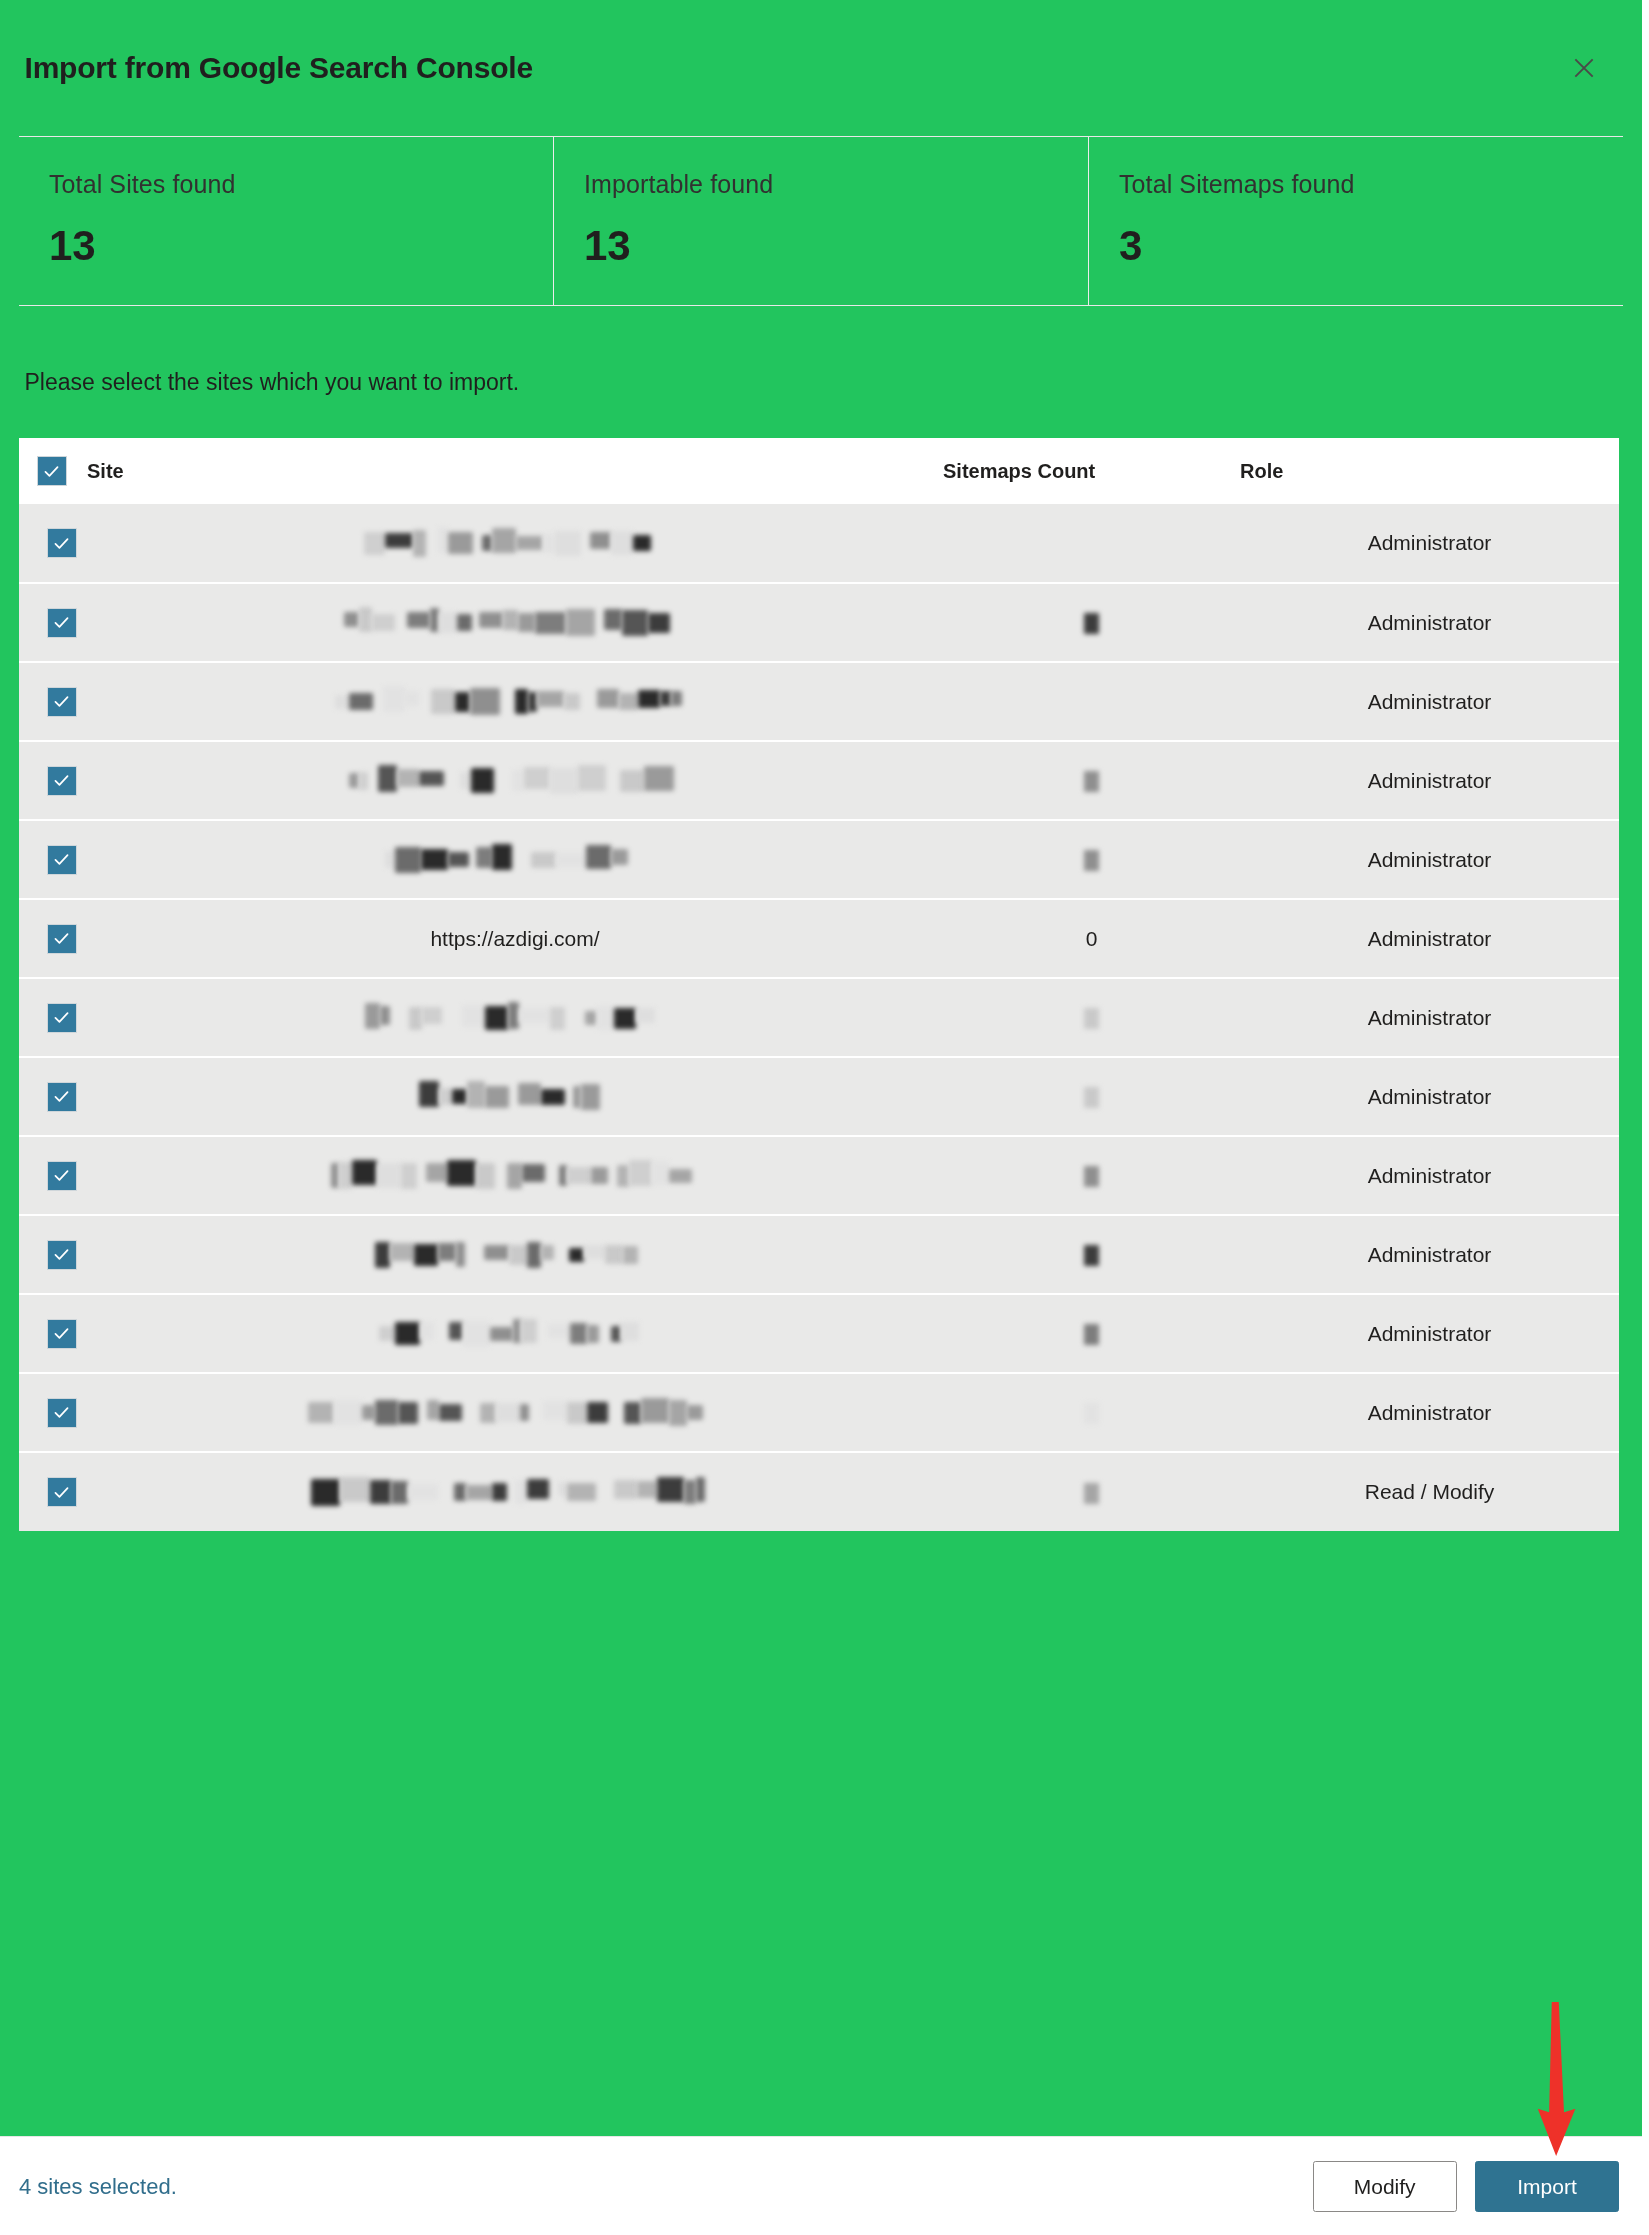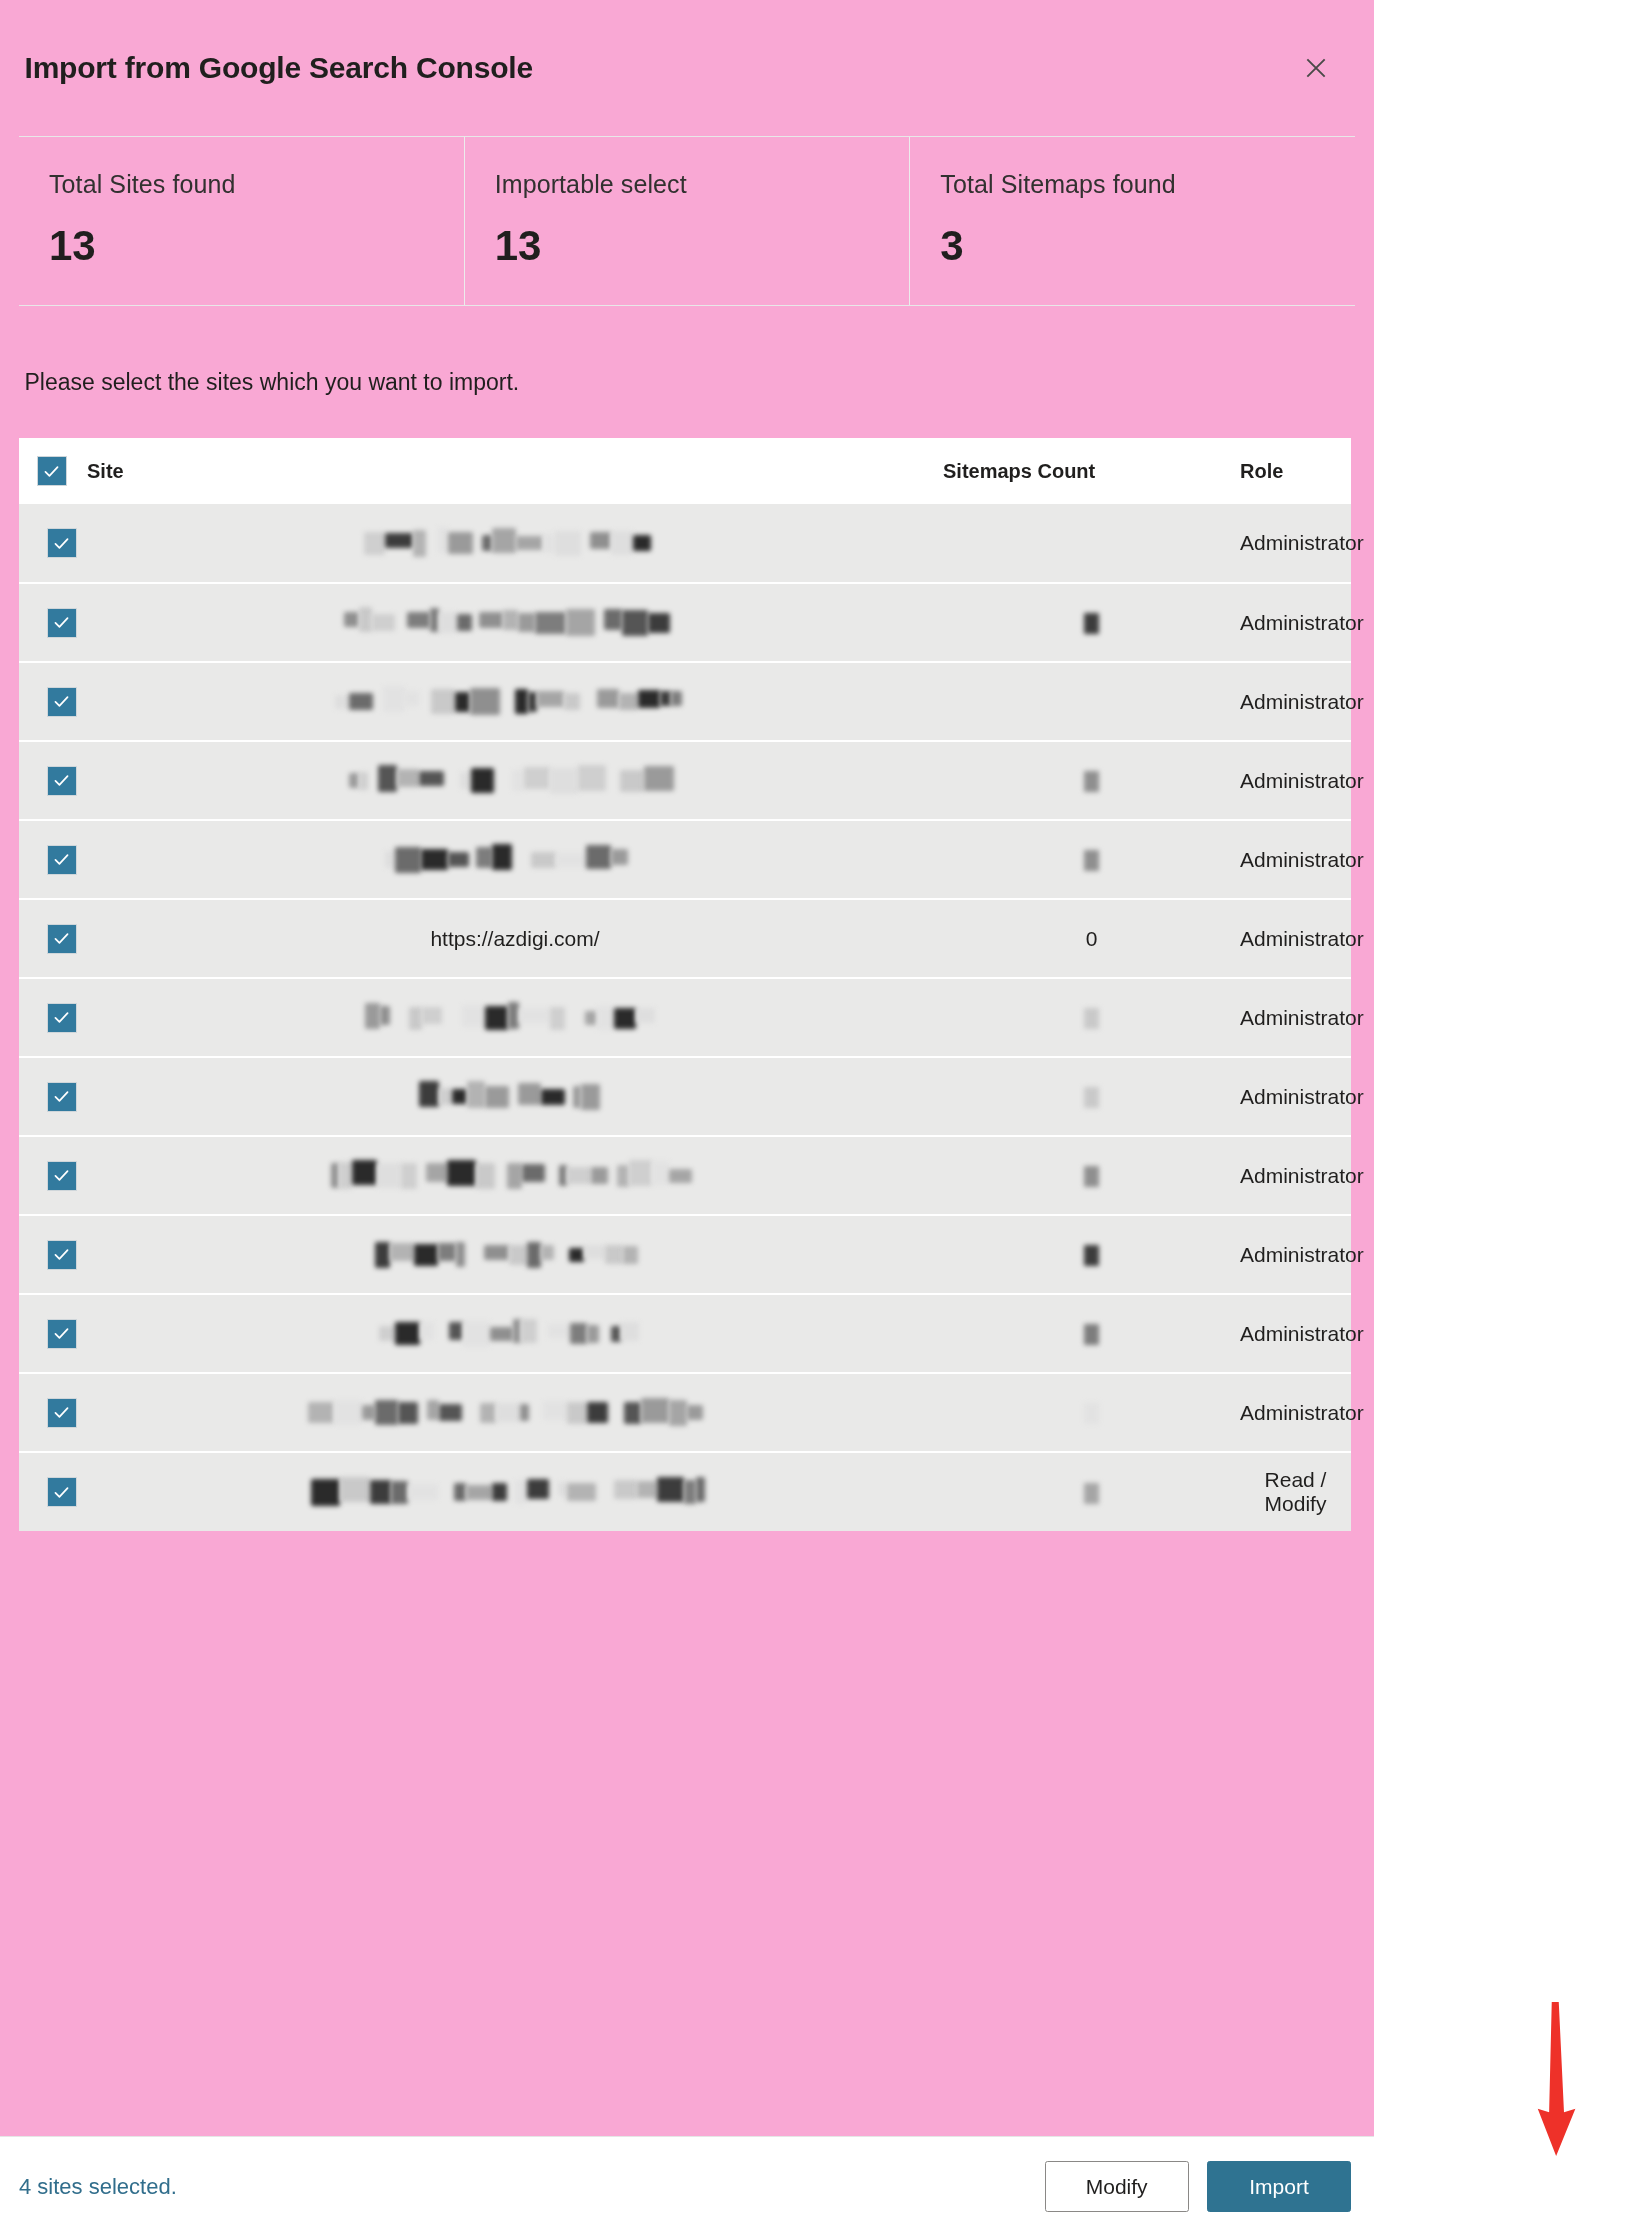--- a/index.html
+++ b/index.html
@@ -7,23 +7,23 @@
     width: 1650px;
     height: 2236px;
     background: #ffffff;
     font-family: "Liberation Sans", sans-serif;
     color: #201f1e;
     overflow: hidden;
   }
 
   .dialog {
     position: relative;
-    width: 1374px;
+    width: 1642px;
     height: 2236px;
-    background: #f9a8d4;
+    background: #22c55e;
     display: flex;
     flex-direction: column;
   }
 
   
   .dialog-header {
     position: relative;
     height: 136px;
     flex: 0 0 136px;
     padding: 0 26px 0 24.5px;
@@ -235,21 +235,21 @@
       </svg>
     </button>
   </div>
 
   <div class="stats-strip">
     <div class="stat-card">
       <div class="stat-label">Total Sites found</div>
       <div class="stat-value">13</div>
     </div>
     <div class="stat-card">
-      <div class="stat-label">Importable select</div>
+      <div class="stat-label">Importable found</div>
       <div class="stat-value">13</div>
     </div>
     <div class="stat-card">
       <div class="stat-label">Total Sitemaps found</div>
       <div class="stat-value">3</div>
     </div>
   </div>
 
   <div class="instruction">Please select the sites which you want to import.</div>
 

